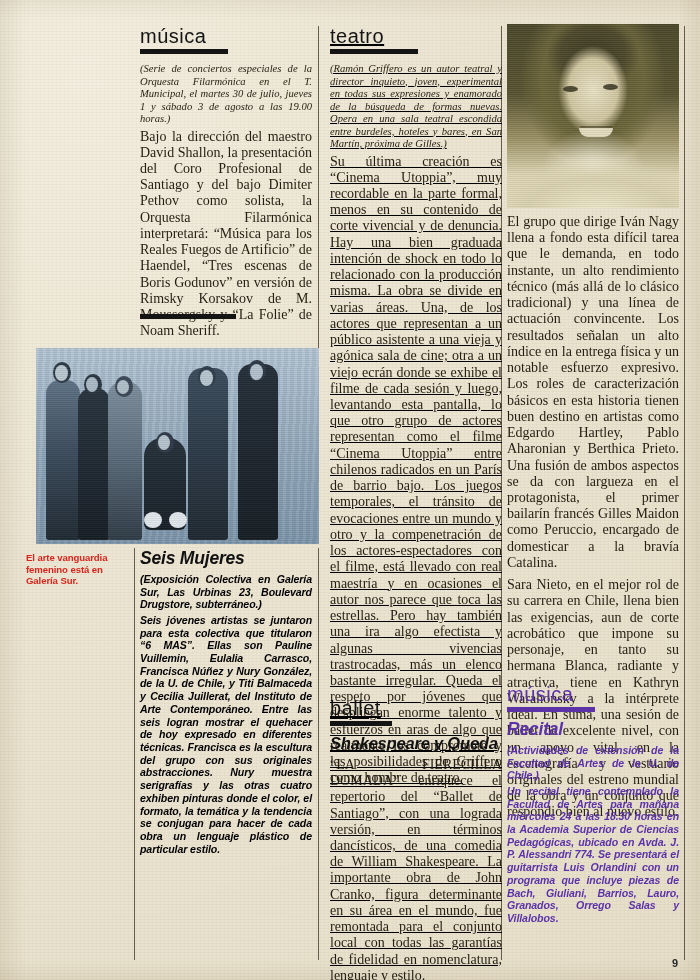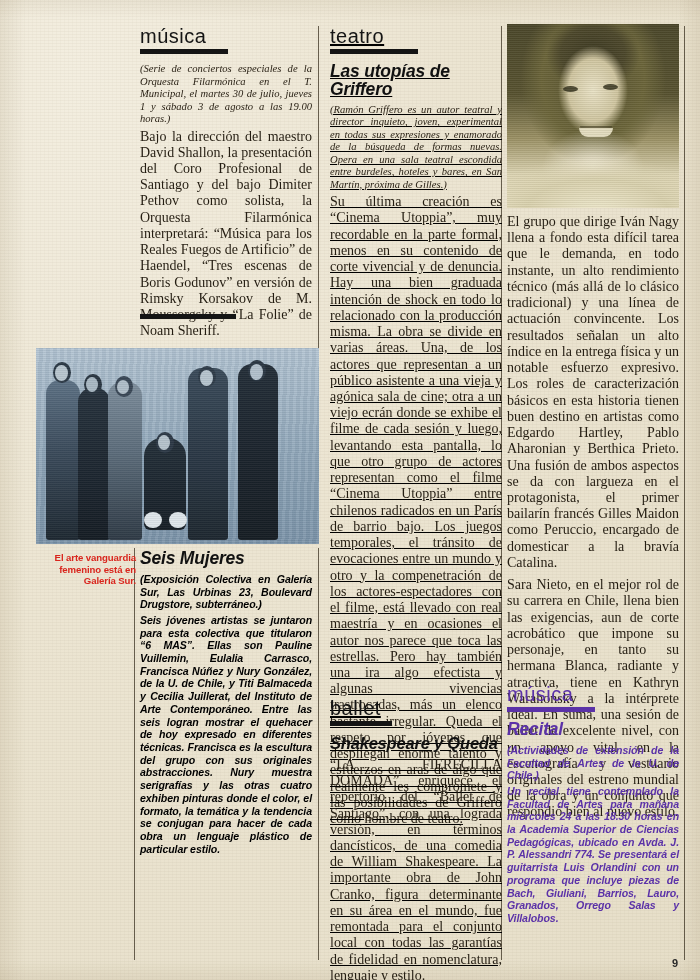--- a/index.html
+++ b/index.html
@@ -97,21 +97,21 @@
     font-size:10.6px;line-height:1.2;
     text-align:justify;
     margin:0 0 3px 0;
     letter-spacing:-.1px;
   }
 
   
   .caption{
     font-family:"Liberation Sans", sans-serif;
     font-weight:bold;font-size:9.6px;line-height:1.22;
-    color:#d9251d;text-align:right;
+    color:#d9251d;text-align:left;
     letter-spacing:-.1px;
   }
 
   
   .photo{position:absolute;overflow:hidden;}
   .photo .inner{position:absolute;inset:0;}
 
   
   #photo-portrait{left:507px;top:24px;width:172px;height:184px;}
   #photo-portrait .inner{
@@ -236,21 +236,20 @@
 
   <div class="col col2" style="top:550px;">
     <h2 class="head">Seis Mujeres</h2>
     <p class="sansbold">(Exposición Colectiva en Galería Sur, Las Urbinas 23, Boulevard Drugstore, subterráneo.)</p>
     <p class="sansbold">Seis jóvenes artistas se juntaron para esta colectiva que titularon “6 MAS”. Ellas son Pauline Vuillemin, Eulalia Carrasco, Francisca Núñez y Nury González, de la U. de Chile, y Titi Balmaceda y Cecilia Juillerat, del Instituto de Arte Contemporáneo. Entre las seis logran mostrar el quehacer de hoy expresado en diferentes técnicas. Francisca es la escultura del grupo con sus originales abstracciones. Nury muestra serigrafías y las otras cuatro exhiben pinturas donde el color, el formato, la temática y la tendencia se conjugan para hacer de cada obra un lenguaje plástico de particular estilo.</p>
   </div>
 
   <div class="col col3" style="top:26px;">
     <div class="kicker">teatro</div>
     <div class="kicker-rule w4"></div>
-    <h2 class="head">Las utopías de Griffero</h2>
     <p class="lede">(Ramón Griffero es un autor teatral y director inquieto, joven, experimental en todas sus expresiones y enamorado de la búsqueda de formas nuevas. Opera en una sala teatral escondida entre burdeles, hoteles y bares, en San Martín, próxima de Gilles.)</p>
     <p class="body">Su última creación es “Cinema Utoppia”, muy recordable en la parte formal, menos en su contenido de corte vivencial y de denuncia. Hay una bien graduada intención de shock en todo lo relacionado con la producción misma. La obra se divide en varias áreas. Una, de los actores que representan a un público asistente a una vieja y agónica sala de cine; otra a un viejo ecrán donde se exhibe el filme de cada sesión y luego, levantando esta pantalla, lo que otro grupo de actores representan como el filme “Cinema Utoppia” entre chilenos radicados en un París de barrio bajo. Los juegos temporales, el tránsito de evocaciones entre un mundo y otro y la compenetración de los actores-espectadores con el filme, está llevado con real maestría y en ocasiones el autor nos parece que toca las estrellas. Pero hay también una ira algo efectista y algunas vivencias trastrocadas, más un elenco bastante irregular. Queda el respeto por jóvenes que despliegan enorme talento y esfuerzos en aras de algo que realmente les compromete y las posibilidades de Griffero como hombre de teatro.</p>
   </div>
 
   <div class="col col3" style="top:698px;">
     <div class="kicker">ballet</div>
     <div class="kicker-rule w3"></div>
     <h2 class="head sm">Shakespeare y Queda</h2>
     <p class="body">“LA FIERECILLA DOMADA” enriquece el repertorio del “Ballet de Santiago”, con una lograda versión, en términos dancísticos, de una comedia de William Shakespeare. La importante obra de John Cranko, figura determinante en su área en el mundo, fue remontada para el conjunto local con todas las garantías de fidelidad en nomenclatura, lenguaje y estilo.</p>
   </div>

